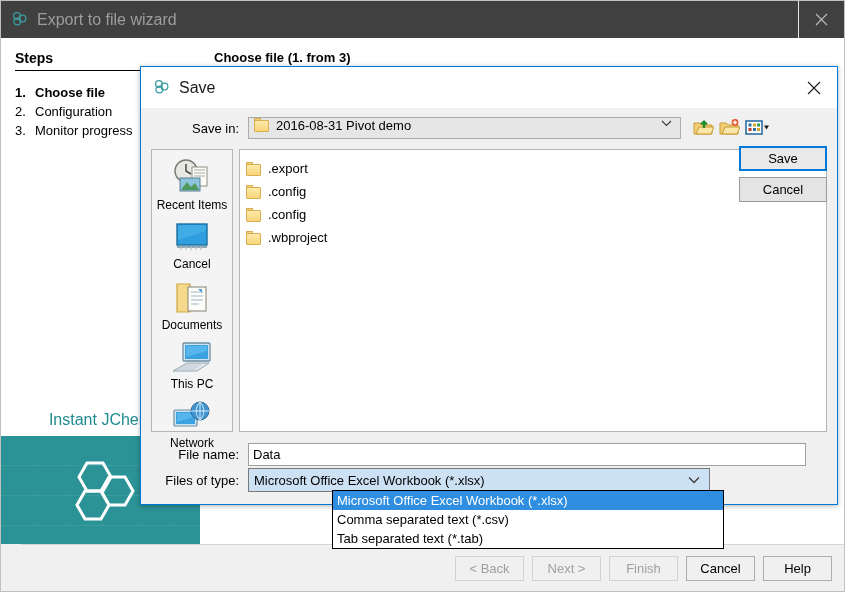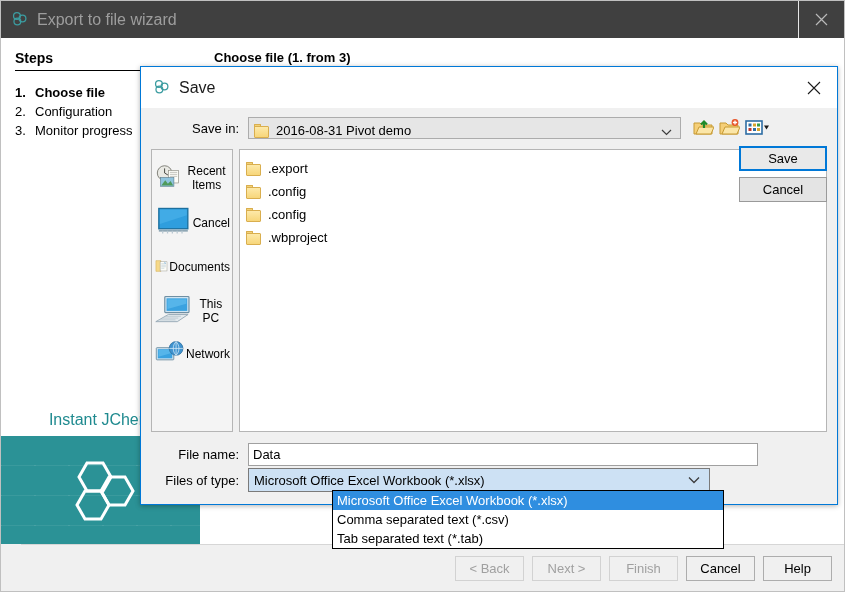--- a/index.html
+++ b/index.html
@@ -116,37 +116,37 @@
   }
 
   .dlg-body { flex: 1; padding: 8px 10px 10px 10px; position: relative; }
 
   .row-savein { display: flex; align-items: center; height: 24px; margin-bottom: 9px; }
   .lbl { font-size: 13px; color:#000; }
   .lbl-savein { width: 97px; text-align: right; padding-right: 9px; }
   .combo {
     flex: none; width: 433px; height: 22px;
     background: #e6e6e6; border: 1px solid #acacac;
-    display: flex; align-items: flex-end; padding: 0 2px 0 5px;
+    display: flex; align-items: flex-start; padding: 0 2px 0 5px;
     font-size: 13px; color: #000;
   }
   .combo .caret { margin-left: auto; padding-right: 6px; color: #3c3c3c; font-size: 10px; }
   .combo-label { margin-left: 7px; }
 
   .toolbar-icons { display: flex; align-items: center; gap: 5px; margin-left: 12px; }
   .ticon { width: 21px; height: 20px; position: relative; }
 
   .main-area { display: flex; }
   .places {
     width: 82px; background: #f4f4f4;
     border: 1px solid #b5b5b5;
     height: 283px; padding-top: 8px;
     display: flex; flex-direction: column; align-items: center; gap: 9px;
   }
-  .place { width: 76px; display: flex; flex-direction: row; align-items: center; }
+  .place { width: 76px; display: flex; flex-direction: column; align-items: center; }
   .place-label { font-size: 12px; color: #000; margin-top: 2px; text-align:center; }
 
   .filelist {
     flex: 1; margin-left: 6px; height: 283px;
     background: #ffffff; border: 1px solid #b5b5b5;
     padding: 7px 0 0 6px;
   }
   .file-row { display: flex; align-items: center; height: 23px; font-size: 13px; color:#000; }
   .file-name { margin-left: 7px; }
 
@@ -161,21 +161,21 @@
   .folder-ico .tab {
     position: absolute; left: 0; top: 0; width: 7px; height: 3px;
     background: #f3d279; border: 1px solid #d9ae4e; border-bottom: none;
     border-radius: 1px 1px 0 0;
   }
 
   .bottom-forms { margin-top: 9px; }
   .row-form { display: flex; align-items: center; height: 26px; }
   .lbl-form { width: 97px; text-align: right; padding-right: 9px; }
   .text-input {
-    width: 510px; height: 23px; background: #ffffff;
+    width: 558px; height: 23px; background: #ffffff;
     border: 1px solid #a0a0a0; font-size: 13px; color:#000;
     padding: 0 4px; font-family: "Liberation Sans", sans-serif;
   }
   .combo-type {
     width: 462px; height: 24px; background: #cde1f4;
     border: 1px solid #7a7a7a;
     display: flex; align-items: center; padding: 0 2px 0 5px;
     font-size: 13px; color:#000; position: relative;
   }
   .combo-type .caret { margin-left: auto; padding-right: 7px; color:#3c3c3c; font-size: 11px; }

